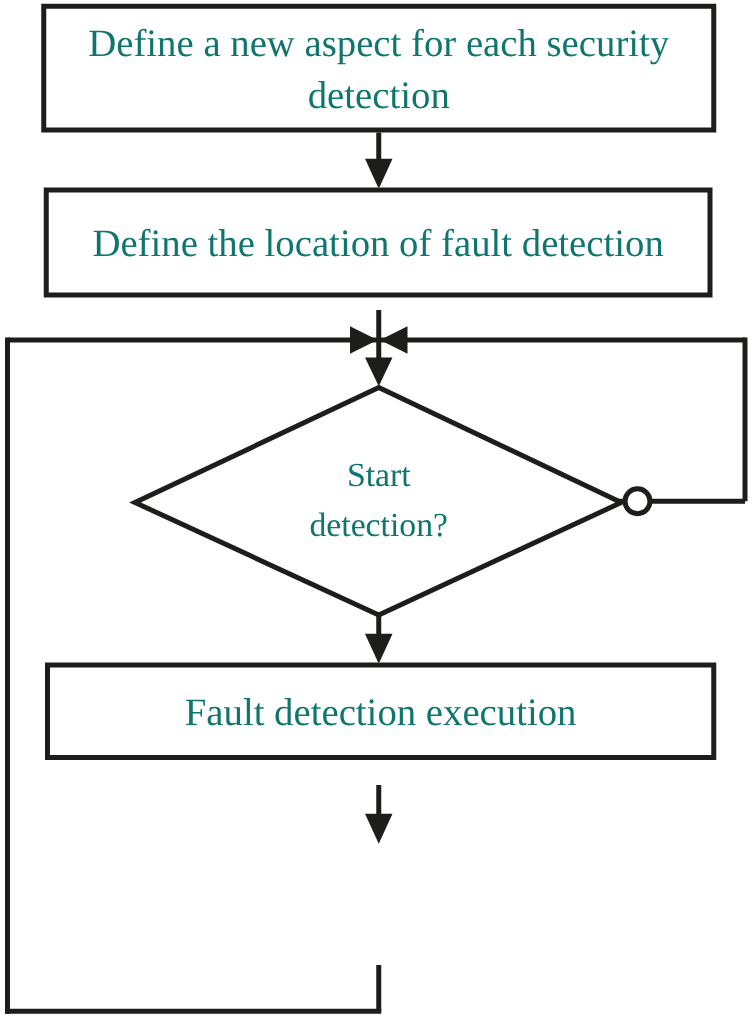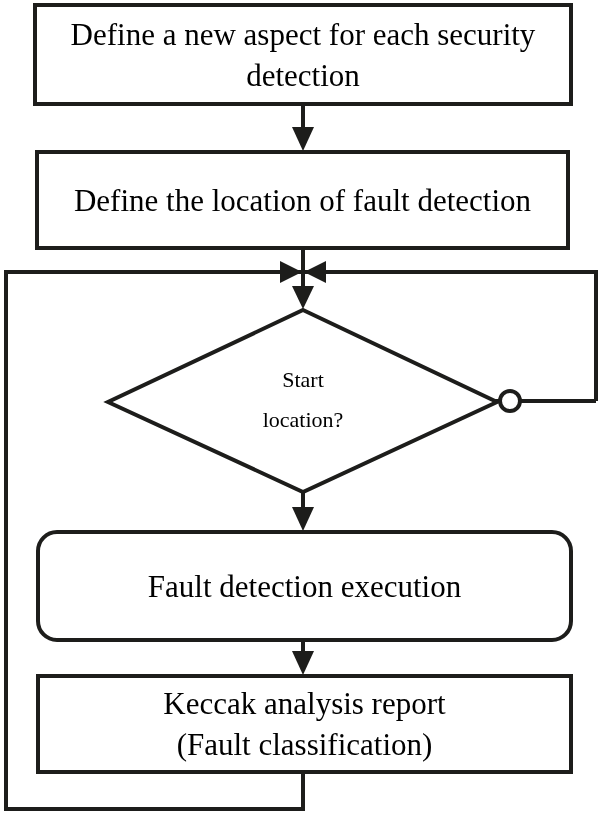--- a/index.html
+++ b/index.html
@@ -6,21 +6,21 @@
     margin: 0;
     padding: 0;
     background: #ffffff;
   }
   .canvas {
     position: relative;
     width: 603px;
     height: 817px;
     background: #ffffff;
     font-family: "Liberation Serif", "DejaVu Serif", serif;
-    color: #000000;
+    color: #0f766e;
     overflow: hidden;
   }
   .connector-layer {
     position: absolute;
     left: 0;
     top: 0;
     width: 603px;
     height: 817px;
   }
   .node {
@@ -41,27 +41,27 @@
     position: absolute;
     left: 203px;
     top: 358px;
     width: 200px;
     height: 84px;
     display: flex;
     flex-direction: column;
     align-items: center;
     justify-content: center;
     text-align: center;
-    font-size: 22px;
+    font-size: 27px;
     line-height: 40px;
     z-index: 2;
   }
   .node-define-aspect   { left: 33px; top: 3px;   width: 540px; height: 103px; }
-  .node-define-location { left: 35px; top: 150px; width: 535px; height: 100px; }
-  .node-fault-execution { left: 36px; top: 530px; width: 537px; height: 112px; border-radius: 21px; }
+  .node-define-location { left: 35px; top: 150px; width: 535px; height: 88px; }
+  .node-fault-execution { left: 36px; top: 530px; width: 537px; height: 78px; }
   .node-keccak-report   { left: 36px; top: 674px; width: 537px; height: 100px; }
   .line-span { display: block; }
 </style>
 </head>
 <body>
 
 <div class="canvas">
 
   <svg class="connector-layer" viewBox="0 0 603 817" xmlns="http://www.w3.org/2000/svg">
     <g stroke="#1d1d1b" stroke-width="4" fill="none">
@@ -103,25 +103,21 @@
     <span class="line-span">Define a new aspect for each security</span>
     <span class="line-span">detection</span>
   </div>
 
   <div class="node node-define-location">
     <span class="line-span">Define the location of fault detection</span>
   </div>
 
   <div class="diamond-label">
     <span class="line-span">Start</span>
-    <span class="line-span">location?</span>
+    <span class="line-span">detection?</span>
   </div>
 
   <div class="node node-fault-execution">
     <span class="line-span">Fault detection execution</span>
   </div>
 
-  <div class="node node-keccak-report">
-    <span class="line-span">Keccak analysis report</span>
-    <span class="line-span">(Fault classification)</span>
-  </div>
 
 </div>
 
 </body></html>

